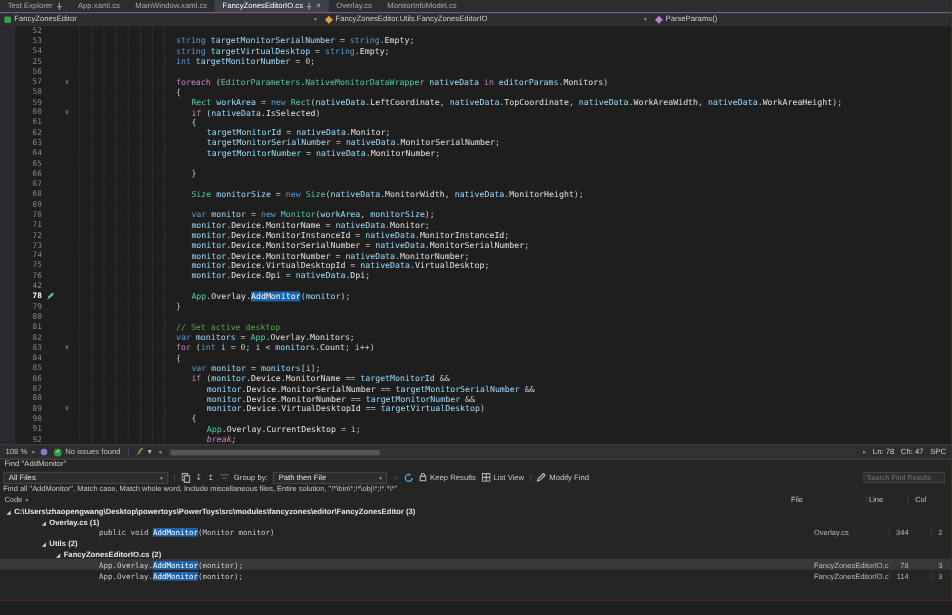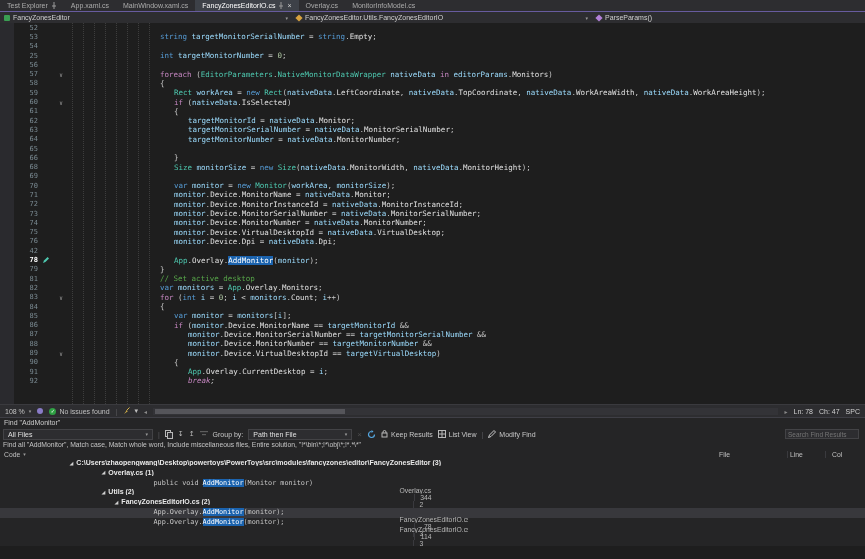--- a/index.html
+++ b/index.html
@@ -70,21 +70,21 @@
            box-sizing:border-box;color:#9a9a9a;font-size:6.5px;padding:0 2px;font-family:"Liberation Sans",sans-serif;}
   .fsummary{height:8px;line-height:8px;padding:0 3px;font-size:6.8px;color:#c5c5c5;white-space:nowrap;}
   .rheader{height:10px;display:flex;align-items:center;font-size:6.8px;color:#c0c0c0;}
   .rh-code{width:738px;box-sizing:border-box;padding-left:4px;display:flex;align-items:center;gap:3px;}
   .rh-code .caret{font-size:5px;color:#9a9a9a;}
   .cell-file{width:70px;flex:none;box-sizing:border-box;padding-left:2px;overflow:hidden;white-space:nowrap;}
   .cell-line{width:38px;flex:none;box-sizing:border-box;border-left:1px solid #3a3a3e;text-align:right;padding-right:20px;overflow:visible;white-space:nowrap;}
   .rheader .cell-line{text-align:left;padding-left:2px;padding-right:0;}
   .cell-col{width:40px;flex:none;box-sizing:border-box;border-left:1px solid #3a3a3e;padding-left:6px;white-space:nowrap;}
   .results{font-size:7px;}
-  .rrow{height:9.8px;display:flex;align-items:center;color:#b8b8b8;flex-direction:column;}
+  .rrow{height:9.8px;display:flex;align-items:flex-end;color:#b8b8b8;}
   .rrow.sel{background:#38383c;}
   .rmain{width:738px;flex:none;box-sizing:border-box;display:flex;align-items:center;overflow:hidden;white-space:nowrap;}
   .tri{font-size:5px;color:#d0d0d0;margin-right:3px;}
   .gname{color:#e8e8e8;font-weight:bold;font-size:7px;}
   .leaftext{font-family:"DejaVu Sans Mono",monospace;font-size:6.8px;color:#c8c8c8;}
   .leaftext .mh{background:#1b63ae;color:#ffffff;}
   .rrow .cell-file,.rrow .cell-col{font-size:6.8px;color:#b8b8b8;}
   .rrow .cell-line{font-size:6.8px;color:#b8b8b8;}
 </style>
 </head>
@@ -140,47 +140,49 @@
       <span class="sq purple"></span>
       <span>ParseParams()</span>
     </div>
   </div>
 
   <div class="editor">
     <div class="margin-strip"></div>
     <div class="lines">
         <div class="cline"><span class="ln">52</span><span class="glyph"></span><span class="fold"></span></div>
         <div class="cline"><span class="ln">53</span><span class="glyph"></span><span class="fold"></span><span class="ct" style="padding-left: 92px;"><span class="t-k">string </span><span class="t-v">targetMonitorSerialNumber</span><span class="t-p"> = </span><span class="t-k">string</span><span class="t-p">.</span><span class="t-m">Empty</span><span class="t-p">;</span></span></div>
-        <div class="cline"><span class="ln">54</span><span class="glyph"></span><span class="fold"></span></div>
+        <div class="cline"><span class="ln">54</span><span class="glyph"></span><span class="fold"></span><span class="ct" style="padding-left: 92px;"><span class="t-k">string </span><span class="t-v">targetVirtualDesktop</span><span class="t-p"> = </span><span class="t-k">string</span><span class="t-p">.</span><span class="t-m">Empty</span><span class="t-p">;</span></span></div>
         <div class="cline"><span class="ln">25</span><span class="glyph"></span><span class="fold"></span><span class="ct" style="padding-left: 92px;"><span class="t-k">int </span><span class="t-v">targetMonitorNumber</span><span class="t-p"> = </span><span class="t-n">0</span><span class="t-p">;</span></span></div>
         <div class="cline"><span class="ln">56</span><span class="glyph"></span><span class="fold"></span><span class="ct" style="padding-left: 0px;"></span></div>
         <div class="cline"><span class="ln">57</span><span class="glyph"></span><span class="fold">∨</span><span class="ct" style="padding-left: 92px;"><span class="t-c">foreach </span><span class="t-p">(</span><span class="t-t">EditorParameters</span><span class="t-p">.</span><span class="t-t">NativeMonitorDataWrapper</span><span class="t-p"> </span><span class="t-v">nativeData</span><span class="t-c"> in </span><span class="t-v">editorParams</span><span class="t-p">.</span><span class="t-m">Monitors</span><span class="t-p">)</span></span></div>
         <div class="cline"><span class="ln">58</span><span class="glyph"></span><span class="fold"></span><span class="ct" style="padding-left: 92px;"><span class="t-p">{</span></span></div>
         <div class="cline"><span class="ln">59</span><span class="glyph"></span><span class="fold"></span><span class="ct" style="padding-left: 106px;"><span class="t-t">Rect</span><span class="t-p"> </span><span class="t-v">workArea</span><span class="t-p"> = </span><span class="t-k">new </span><span class="t-t">Rect</span><span class="t-p">(</span><span class="t-v">nativeData</span><span class="t-p">.</span><span class="t-m">LeftCoordinate</span><span class="t-p">, </span><span class="t-v">nativeData</span><span class="t-p">.</span><span class="t-m">TopCoordinate</span><span class="t-p">, </span><span class="t-v">nativeData</span><span class="t-p">.</span><span class="t-m">WorkAreaWidth</span><span class="t-p">, </span><span class="t-v">nativeData</span><span class="t-p">.</span><span class="t-m">WorkAreaHeight</span><span class="t-p">);</span></span></div>
         <div class="cline"><span class="ln">60</span><span class="glyph"></span><span class="fold">∨</span><span class="ct" style="padding-left: 106px;"><span class="t-c">if </span><span class="t-p">(</span><span class="t-v">nativeData</span><span class="t-p">.</span><span class="t-m">IsSelected</span><span class="t-p">)</span></span></div>
         <div class="cline"><span class="ln">61</span><span class="glyph"></span><span class="fold"></span><span class="ct" style="padding-left: 106px;"><span class="t-p">{</span></span></div>
         <div class="cline"><span class="ln">62</span><span class="glyph"></span><span class="fold"></span><span class="ct" style="padding-left: 120px; text-align: center;"><span class="t-v">targetMonitorId</span><span class="t-p"> = </span><span class="t-v">nativeData</span><span class="t-p">.</span><span class="t-m">Monitor</span><span class="t-p">;</span></span></div>
         <div class="cline"><span class="ln">63</span><span class="glyph"></span><span class="fold"></span><span class="ct" style="padding-left: 120px;"><span class="t-v">targetMonitorSerialNumber</span><span class="t-p"> = </span><span class="t-v">nativeData</span><span class="t-p">.</span><span class="t-m">MonitorSerialNumber</span><span class="t-p">;</span></span></div>
         <div class="cline"><span class="ln">64</span><span class="glyph"></span><span class="fold"></span><span class="ct" style="padding-left: 120px;"><span class="t-v">targetMonitorNumber</span><span class="t-p"> = </span><span class="t-v">nativeData</span><span class="t-p">.</span><span class="t-m">MonitorNumber</span><span class="t-p">;</span></span></div>
         <div class="cline"><span class="ln">65</span><span class="glyph"></span><span class="fold"></span></div>
         <div class="cline"><span class="ln">66</span><span class="glyph"></span><span class="fold"></span><span class="ct" style="padding-left: 106px;"><span class="t-p">}</span></span></div>
+        <div class="cline"><span class="ln">67</span><span class="glyph"></span><span class="fold"></span><span class="ct" style="padding-left: 0px;"></span></div>
         <div class="cline"><span class="ln">68</span><span class="glyph"></span><span class="fold"></span><span class="ct" style="padding-left: 106px;"><span class="t-t">Size</span><span class="t-p"> </span><span class="t-v">monitorSize</span><span class="t-p"> = </span><span class="t-k">new </span><span class="t-t">Size</span><span class="t-p">(</span><span class="t-v">nativeData</span><span class="t-p">.</span><span class="t-m">MonitorWidth</span><span class="t-p">, </span><span class="t-v">nativeData</span><span class="t-p">.</span><span class="t-m">MonitorHeight</span><span class="t-p">);</span></span></div>
         <div class="cline"><span class="ln">69</span><span class="glyph"></span><span class="fold"></span><span class="ct" style="padding-left: 0px;"></span></div>
         <div class="cline"><span class="ln">70</span><span class="glyph"></span><span class="fold"></span><span class="ct" style="padding-left: 106px;"><span class="t-k">var </span><span class="t-v">monitor</span><span class="t-p"> = </span><span class="t-k">new </span><span class="t-t">Monitor</span><span class="t-p">(</span><span class="t-v">workArea</span><span class="t-p">, </span><span class="t-v">monitorSize</span><span class="t-p">);</span></span></div>
         <div class="cline"><span class="ln">71</span><span class="glyph"></span><span class="fold"></span><span class="ct" style="padding-left: 106px;"><span class="t-v">monitor</span><span class="t-p">.</span><span class="t-m">Device</span><span class="t-p">.</span><span class="t-m">MonitorName</span><span class="t-p"> = </span><span class="t-v">nativeData</span><span class="t-p">.</span><span class="t-m">Monitor</span><span class="t-p">;</span></span></div>
         <div class="cline"><span class="ln">72</span><span class="glyph"></span><span class="fold"></span><span class="ct" style="padding-left: 106px;"><span class="t-v">monitor</span><span class="t-p">.</span><span class="t-m">Device</span><span class="t-p">.</span><span class="t-m">MonitorInstanceId</span><span class="t-p"> = </span><span class="t-v">nativeData</span><span class="t-p">.</span><span class="t-m">MonitorInstanceId</span><span class="t-p">;</span></span></div>
         <div class="cline"><span class="ln">73</span><span class="glyph"></span><span class="fold"></span><span class="ct" style="padding-left: 106px;"><span class="t-v">monitor</span><span class="t-p">.</span><span class="t-m">Device</span><span class="t-p">.</span><span class="t-m">MonitorSerialNumber</span><span class="t-p"> = </span><span class="t-v">nativeData</span><span class="t-p">.</span><span class="t-m">MonitorSerialNumber</span><span class="t-p">;</span></span></div>
         <div class="cline"><span class="ln">74</span><span class="glyph"></span><span class="fold"></span><span class="ct" style="padding-left: 106px;"><span class="t-v">monitor</span><span class="t-p">.</span><span class="t-m">Device</span><span class="t-p">.</span><span class="t-m">MonitorNumber</span><span class="t-p"> = </span><span class="t-v">nativeData</span><span class="t-p">.</span><span class="t-m">MonitorNumber</span><span class="t-p">;</span></span></div>
         <div class="cline"><span class="ln">75</span><span class="glyph"></span><span class="fold"></span><span class="ct" style="padding-left: 106px;"><span class="t-v">monitor</span><span class="t-p">.</span><span class="t-m">Device</span><span class="t-p">.</span><span class="t-m">VirtualDesktopId</span><span class="t-p"> = </span><span class="t-v">nativeData</span><span class="t-p">.</span><span class="t-m">VirtualDesktop</span><span class="t-p">;</span></span></div>
         <div class="cline"><span class="ln">76</span><span class="glyph"></span><span class="fold"></span><span class="ct" style="padding-left: 106px;"><span class="t-v">monitor</span><span class="t-p">.</span><span class="t-m">Device</span><span class="t-p">.</span><span class="t-m">Dpi</span><span class="t-p"> = </span><span class="t-v">nativeData</span><span class="t-p">.</span><span class="t-m">Dpi</span><span class="t-p">;</span></span></div>
         <div class="cline"><span class="ln">42</span><span class="glyph"></span><span class="fold"></span><span class="ct" style="padding-left: 0px;"></span></div>
         <div class="cline current"><span class="ln">78</span><span class="glyph"><svg width="8" height="8" viewBox="0 0 8 8">
               <path d="M1 7 L2 4.6 L5.6 1 L7 2.4 L3.4 6 Z" fill="#4ec9b0"></path>
             </svg></span><span class="fold"></span><span class="ct" style="padding-left: 106px;"><span class="t-t">App</span><span class="t-p">.</span><span class="t-m">Overlay</span><span class="t-p">.</span><span class="t-hl">AddMonitor</span><span class="t-p">(</span><span class="t-v">monitor</span><span class="t-p">);</span></span></div>
         <div class="cline"><span class="ln">79</span><span class="glyph"></span><span class="fold"></span><span class="ct" style="padding-left: 92px;"><span class="t-p">}</span></span></div>
+        <div class="cline"><span class="ln">80</span><span class="glyph"></span><span class="fold"></span><span class="ct" style="padding-left: 0px;"></span></div>
         <div class="cline"><span class="ln">81</span><span class="glyph"></span><span class="fold"></span><span class="ct" style="padding-left: 92px;"><span class="t-cm">// Set active desktop</span></span></div>
         <div class="cline"><span class="ln">82</span><span class="glyph"></span><span class="fold"></span><span class="ct" style="padding-left: 92px;"><span class="t-k">var </span><span class="t-v">monitors</span><span class="t-p"> = </span><span class="t-t">App</span><span class="t-p">.</span><span class="t-m">Overlay</span><span class="t-p">.</span><span class="t-m">Monitors</span><span class="t-p">;</span></span></div>
         <div class="cline"><span class="ln">83</span><span class="glyph"></span><span class="fold">∨</span><span class="ct" style="padding-left: 92px;"><span class="t-c">for </span><span class="t-p">(</span><span class="t-k">int </span><span class="t-v">i</span><span class="t-p"> = </span><span class="t-n">0</span><span class="t-p">; </span><span class="t-v">i</span><span class="t-p"> &lt; </span><span class="t-v">monitors</span><span class="t-p">.</span><span class="t-m">Count</span><span class="t-p">; </span><span class="t-v">i</span><span class="t-p">++)</span></span></div>
         <div class="cline"><span class="ln">84</span><span class="glyph"></span><span class="fold"></span><span class="ct" style="padding-left: 92px;"><span class="t-p">{</span></span></div>
         <div class="cline"><span class="ln">85</span><span class="glyph"></span><span class="fold"></span><span class="ct" style="padding-left: 106px;"><span class="t-k">var </span><span class="t-v">monitor</span><span class="t-p"> = </span><span class="t-v">monitors</span><span class="t-p">[</span><span class="t-v">i</span><span class="t-p">];</span></span></div>
         <div class="cline"><span class="ln">86</span><span class="glyph"></span><span class="fold"></span><span class="ct" style="padding-left: 106px;"><span class="t-c">if </span><span class="t-p">(</span><span class="t-v">monitor</span><span class="t-p">.</span><span class="t-m">Device</span><span class="t-p">.</span><span class="t-m">MonitorName</span><span class="t-p"> == </span><span class="t-v">targetMonitorId</span><span class="t-p"> &amp;&amp;</span></span></div>
         <div class="cline"><span class="ln">87</span><span class="glyph"></span><span class="fold"></span><span class="ct" style="padding-left: 120px;"><span class="t-v">monitor</span><span class="t-p">.</span><span class="t-m">Device</span><span class="t-p">.</span><span class="t-m">MonitorSerialNumber</span><span class="t-p"> == </span><span class="t-v">targetMonitorSerialNumber</span><span class="t-p"> &amp;&amp;</span></span></div>
         <div class="cline"><span class="ln">88</span><span class="glyph"></span><span class="fold"></span><span class="ct" style="padding-left: 120px;"><span class="t-v">monitor</span><span class="t-p">.</span><span class="t-m">Device</span><span class="t-p">.</span><span class="t-m">MonitorNumber</span><span class="t-p"> == </span><span class="t-v">targetMonitorNumber</span><span class="t-p"> &amp;&amp;</span></span></div>
         <div class="cline"><span class="ln">89</span><span class="glyph"></span><span class="fold">∨</span><span class="ct" style="padding-left: 120px;"><span class="t-v">monitor</span><span class="t-p">.</span><span class="t-m">Device</span><span class="t-p">.</span><span class="t-m">VirtualDesktopId</span><span class="t-p"> == </span><span class="t-v">targetVirtualDesktop</span><span class="t-p">)</span></span></div>
         <div class="cline"><span class="ln">90</span><span class="glyph"></span><span class="fold"></span><span class="ct" style="padding-left: 106px;"><span class="t-p">{</span></span></div>

